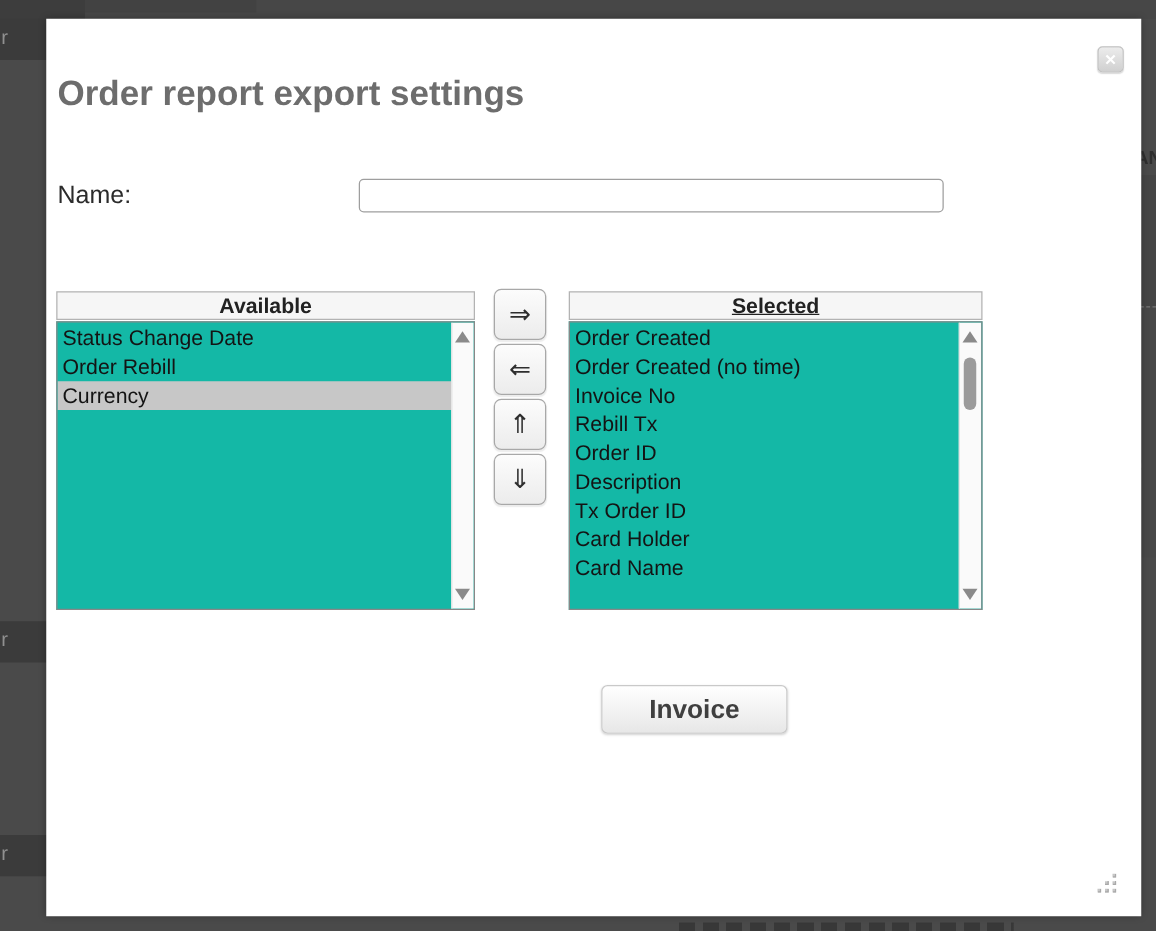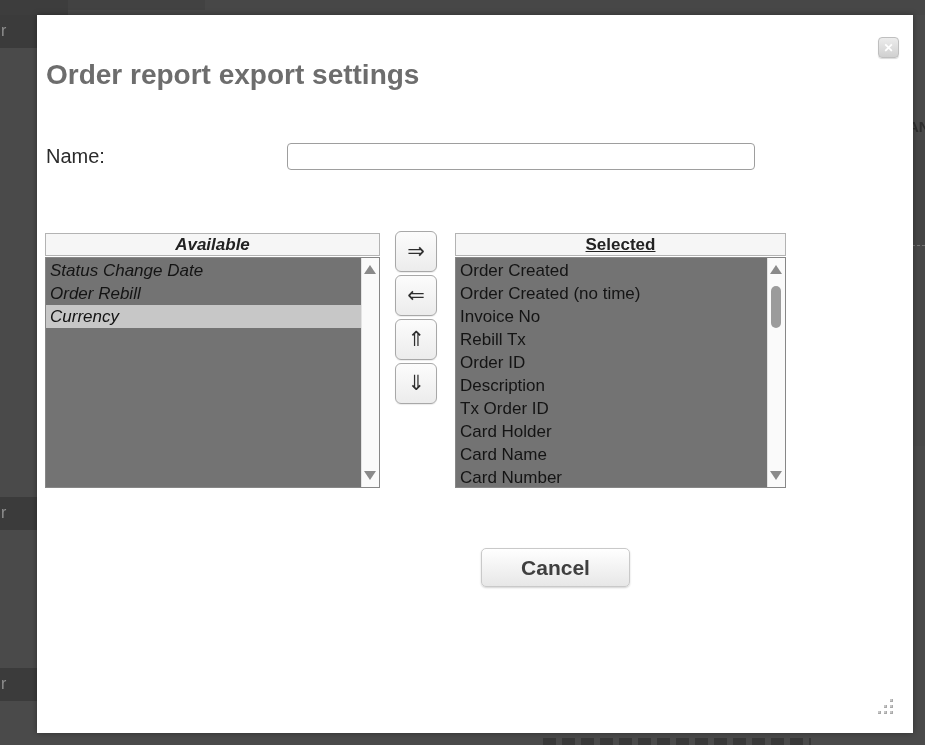--- a/index.html
+++ b/index.html
@@ -27,23 +27,23 @@
     font-weight:bold;text-align:center;line-height:20px;cursor:pointer;padding:0;
     box-shadow:0 1px 1px rgba(0,0,0,.15);}
   .dlg-title{position:absolute;left:9px;top:44px;font-size:28px;font-weight:bold;color:#6d6d6d;}
   .name-label{position:absolute;left:9px;top:130px;font-size:20px;color:#2b2b2b;}
   .name-input{position:absolute;left:250px;top:128px;width:456px;height:25px;border:1px solid #9e9e9e;
     border-radius:4px;font-size:17px;padding:0 5px;outline:none;}
 
   
   .panel-header{position:absolute;top:218px;height:21px;border:1px solid #b3b3b3;background:#f6f6f6;
     text-align:center;font-size:17px;font-weight:bold;color:#222;line-height:21px;}
-  .listbox{position:absolute;top:242px;height:229px;border:1px solid #878787;background:#737373;
+  .listbox{position:absolute;top:242px;height:229px;border:1px solid #878787;background:#14b8a6;
     overflow:hidden;}
-  .hdr-available,.list-available{left:8px;width:333px;font-style:italic;}
+  .hdr-available,.list-available{left:8px;width:333px;}
   .hdr-selected,.list-selected{left:418px;width:329px;text-decoration:underline;}
   .list-items{position:absolute;left:0;top:1px;right:17px;}
   .list-item{height:23px;line-height:23px;font-size:17px;color:#141414;padding-left:4px;
     white-space:nowrap;overflow:hidden;cursor:default;}
   .list-item.selected{background:#c7c7c7;}
 
   
   .vscroll{position:absolute;right:0;top:0;width:17px;height:100%;background:#fafafa;
     border-left:1px solid #e3e3e3;}
   .scroll-up,.scroll-down{position:absolute;left:2px;width:0;height:0;border-left:6px solid transparent;
@@ -135,30 +135,29 @@
       <div class="list-items">
           <div class="list-item">Order Created</div>
           <div class="list-item">Order Created (no time)</div>
           <div class="list-item">Invoice No</div>
           <div class="list-item">Rebill Tx</div>
           <div class="list-item">Order ID</div>
           <div class="list-item">Description</div>
           <div class="list-item">Tx Order ID</div>
           <div class="list-item">Card Holder</div>
           <div class="list-item">Card Name</div>
-          <div class="list-item">Card Number</div>
         </div>
       <div class="vscroll">
         <div class="scroll-up"></div>
         <div class="scroll-thumb"></div>
         <div class="scroll-down"></div>
       </div>
     </div>
 
-    <button class="action-btn cancel-btn">Cancel</button>
+    <button class="action-btn cancel-btn">Invoice</button>
 
     <div class="resize-grip">
       <i style="left:13px;top:2px"></i>
       <i style="left:13px;top:8px"></i>
         <i style="left:7px;top:8px"></i>
       <i style="left:13px;top:14px"></i>
         <i style="left:7px;top:14px"></i>
         <i style="left:1px;top:14px"></i>
     </div>
 

